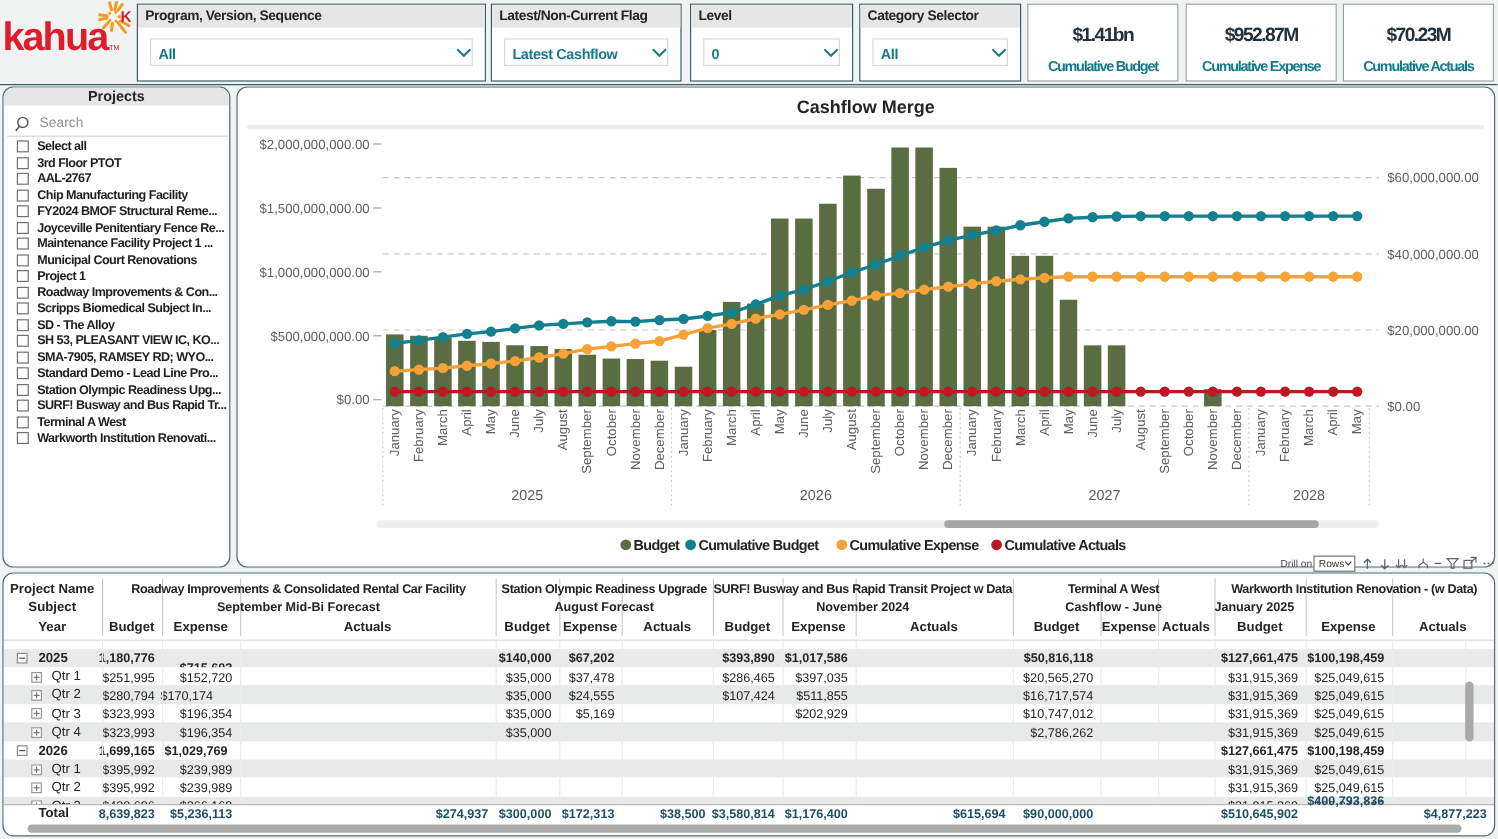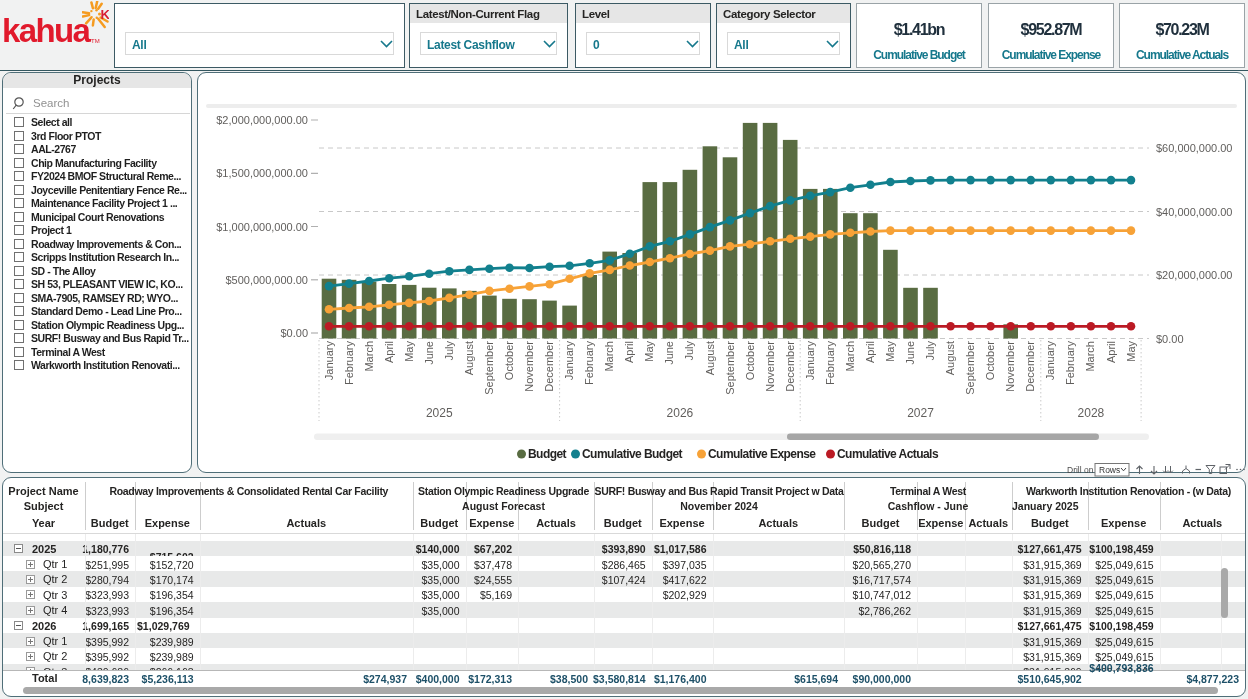--- a/index.html
+++ b/index.html
@@ -26,20 +26,21 @@
     <path d="M16.2 17.7 L22.7 26.0" stroke="#f59b20" stroke-width="2.5" stroke-linecap="round" fill="none"></path>
     <path d="M18.6 16.5 L25.5 20.5" stroke="#f59b20" stroke-width="2.5" stroke-linecap="round" fill="none"></path>
     <circle cx="9.4" cy="10.1" r="1.2" fill="#f59b20"></circle>
     <circle cx="14.5" cy="9.2" r="1.2" fill="#f59b20"></circle>
     <circle cx="14.7" cy="16.7" r="1.2" fill="#f59b20"></circle>
     <circle cx="9.6" cy="16.1" r="1.2" fill="#f59b20"></circle>
     <circle cx="17.5" cy="13.0" r="1.5" fill="#f59b20"></circle>
     <text x="18.5" y="17.5" font-family="Liberation Sans" font-size="13" font-weight="bold" fill="#d71f33">K</text>
   </svg>
 <div class="card fcard" style="left:114px;top:3px;width:291px;height:65px;">
+    <div class="strip" style="height:19px;font-size:11.5px;letter-spacing:-0.35px;padding:3.5px 0 0 6px;">Program, Version, Sequence</div>
     <div class="selbox" style="left:10px;right:10px;top:28px;height:23px;"></div>
     <div class="abs teal" style="left:17px;top:34px;font-size:12px;letter-spacing:-0.3px;">All</div>
     <svg class="abs" style="left:265px;top:36px;" width="13" height="8" viewBox="0 0 13 8">
       <path d="M1 1 L6.5 6.5 L12 1" stroke="#16788c" stroke-width="1.6" fill="none"></path>
     </svg>
   </div>
 <div class="card fcard" style="left:409px;top:3px;width:159px;height:65px;">
     <div class="strip" style="height:19px;font-size:11.5px;letter-spacing:-0.35px;padding:3.5px 0 0 6px;">Latest/Non-Current Flag</div>
     <div class="selbox" style="left:10px;right:10px;top:28px;height:23px;"></div>
     <div class="abs teal" style="left:17px;top:34px;font-size:12px;letter-spacing:-0.3px;">Latest Cashflow</div>
@@ -98,39 +99,40 @@
 <div class="abs" style="left:28px;top:110.5px;font-size:10.5px;letter-spacing:-0.45px;font-weight:bold;color:#1f1f1f;white-space:nowrap;">Joyceville Penitentiary Fence Re...</div>
 <div class="abs" style="left:11px;top:125.0px;width:10px;height:10px;border:1px solid #707070;background:#fff;"></div>
 <div class="abs" style="left:28px;top:124.0px;font-size:10.5px;letter-spacing:-0.45px;font-weight:bold;color:#1f1f1f;white-space:nowrap;">Maintenance Facility Project 1 ...</div>
 <div class="abs" style="left:11px;top:138.5px;width:10px;height:10px;border:1px solid #707070;background:#fff;"></div>
 <div class="abs" style="left:28px;top:137.5px;font-size:10.5px;letter-spacing:-0.45px;font-weight:bold;color:#1f1f1f;white-space:nowrap;">Municipal Court Renovations</div>
 <div class="abs" style="left:11px;top:152.0px;width:10px;height:10px;border:1px solid #707070;background:#fff;"></div>
 <div class="abs" style="left:28px;top:151.0px;font-size:10.5px;letter-spacing:-0.45px;font-weight:bold;color:#1f1f1f;white-space:nowrap;">Project 1</div>
 <div class="abs" style="left:11px;top:165.5px;width:10px;height:10px;border:1px solid #707070;background:#fff;"></div>
 <div class="abs" style="left:28px;top:164.5px;font-size:10.5px;letter-spacing:-0.45px;font-weight:bold;color:#1f1f1f;white-space:nowrap;">Roadway Improvements &amp; Con...</div>
 <div class="abs" style="left:11px;top:179.0px;width:10px;height:10px;border:1px solid #707070;background:#fff;"></div>
-<div class="abs" style="left:28px;top:178.0px;font-size:10.5px;letter-spacing:-0.45px;font-weight:bold;color:#1f1f1f;white-space:nowrap;">Scripps Institution Research In...</div>
+<div class="abs" style="left:28px;top:178.0px;font-size:10.5px;letter-spacing:-0.45px;font-weight:bold;color:#1f1f1f;white-space:nowrap;">Scripps Biomedical Subject In...</div>
 <div class="abs" style="left:11px;top:192.5px;width:10px;height:10px;border:1px solid #707070;background:#fff;"></div>
 <div class="abs" style="left:28px;top:191.5px;font-size:10.5px;letter-spacing:-0.45px;font-weight:bold;color:#1f1f1f;white-space:nowrap;">SD - The Alloy</div>
 <div class="abs" style="left:11px;top:206.0px;width:10px;height:10px;border:1px solid #707070;background:#fff;"></div>
 <div class="abs" style="left:28px;top:205.0px;font-size:10.5px;letter-spacing:-0.45px;font-weight:bold;color:#1f1f1f;white-space:nowrap;">SH 53, PLEASANT VIEW IC, KO...</div>
 <div class="abs" style="left:11px;top:219.5px;width:10px;height:10px;border:1px solid #707070;background:#fff;"></div>
 <div class="abs" style="left:28px;top:218.5px;font-size:10.5px;letter-spacing:-0.45px;font-weight:bold;color:#1f1f1f;white-space:nowrap;">SMA-7905, RAMSEY RD; WYO...</div>
 <div class="abs" style="left:11px;top:233.0px;width:10px;height:10px;border:1px solid #707070;background:#fff;"></div>
 <div class="abs" style="left:28px;top:232.0px;font-size:10.5px;letter-spacing:-0.45px;font-weight:bold;color:#1f1f1f;white-space:nowrap;">Standard Demo - Lead Line Pro...</div>
 <div class="abs" style="left:11px;top:246.5px;width:10px;height:10px;border:1px solid #707070;background:#fff;"></div>
 <div class="abs" style="left:28px;top:245.5px;font-size:10.5px;letter-spacing:-0.45px;font-weight:bold;color:#1f1f1f;white-space:nowrap;">Station Olympic Readiness Upg...</div>
 <div class="abs" style="left:11px;top:260.0px;width:10px;height:10px;border:1px solid #707070;background:#fff;"></div>
 <div class="abs" style="left:28px;top:259.0px;font-size:10.5px;letter-spacing:-0.45px;font-weight:bold;color:#1f1f1f;white-space:nowrap;">SURF! Busway and Bus Rapid Tr...</div>
 <div class="abs" style="left:11px;top:273.5px;width:10px;height:10px;border:1px solid #707070;background:#fff;"></div>
 <div class="abs" style="left:28px;top:272.5px;font-size:10.5px;letter-spacing:-0.45px;font-weight:bold;color:#1f1f1f;white-space:nowrap;">Terminal A West</div>
 <div class="abs" style="left:11px;top:287.0px;width:10px;height:10px;border:1px solid #707070;background:#fff;"></div>
 <div class="abs" style="left:28px;top:286.0px;font-size:10.5px;letter-spacing:-0.45px;font-weight:bold;color:#1f1f1f;white-space:nowrap;">Warkworth Institution Renovati...</div>
 </div>
 <div class="card panel" style="left:197px;top:72px;width:1049px;height:401px;overflow:hidden;">
+<div class="abs" style="left:0;top:7.5px;width:100%;text-align:center;font-size:15px;font-weight:bold;color:#252423;">Cashflow Merge</div>
 <div class="abs" style="left:8px;top:31px;width:1031px;height:4px;border-radius:2px;background:#ededed;"></div>
 <svg class="abs" style="left:0;top:0;" width="1047" height="399" viewBox="0 0 1047 399">
       <line x1="121.0" y1="75" x2="951" y2="75" stroke="#c8c8c8" stroke-width="1" stroke-dasharray="5 4"></line>
       <line x1="121.0" y1="138.5" x2="951" y2="138.5" stroke="#c8c8c8" stroke-width="1" stroke-dasharray="5 4"></line>
       <line x1="121.0" y1="202" x2="951" y2="202" stroke="#c8c8c8" stroke-width="1" stroke-dasharray="5 4"></line>
       <line x1="121.0" y1="265.5" x2="951" y2="265.5" stroke="#c8c8c8" stroke-width="1" stroke-dasharray="5 4"></line>
       <line x1="113" y1="47" x2="120" y2="47" stroke="#b0b0b0" stroke-width="1.2"></line>
       <line x1="113" y1="100.3" x2="120" y2="100.3" stroke="#b0b0b0" stroke-width="1.2"></line>
       <line x1="113" y1="153.5" x2="120" y2="153.5" stroke="#b0b0b0" stroke-width="1.2"></line>
       <line x1="113" y1="206.8" x2="120" y2="206.8" stroke="#b0b0b0" stroke-width="1.2"></line>
@@ -394,20 +396,21 @@
 <div class="abs" style="left:841.0px;top:4px;width:1px;height:48px;background:#cdcdcd;"></div>
 <div class="abs" style="left:914.0px;top:4px;width:1px;height:48px;background:#cdcdcd;"></div>
 <div class="abs" style="left:961.5px;top:4px;width:1px;height:48px;background:#cdcdcd;"></div>
 <div class="abs" style="left:1009.0px;top:4px;width:1px;height:48px;background:#cdcdcd;"></div>
 <div class="abs" style="left:1084.7px;top:4px;width:1px;height:48px;background:#cdcdcd;"></div>
 <div class="abs" style="left:1156.6px;top:4px;width:1px;height:48px;background:#cdcdcd;"></div>
 <div class="abs" style="left:0;top:7px;width:81px;text-align:center;font-weight:bold;font-size:11px;color:#252423;">Project Name</div>
 <div class="abs" style="left:0;top:22px;width:81px;text-align:center;font-weight:bold;font-size:11px;color:#252423;">Subject</div>
 <div class="abs" style="left:0;top:39px;width:81px;text-align:center;font-weight:bold;font-size:11px;color:#252423;">Year</div>
 <div class="abs" style="left:81.5px;top:7px;width:328.5px;text-align:center;font-weight:bold;font-size:10.5px;letter-spacing:-0.3px;color:#252423;white-space:nowrap;overflow:hidden;">Roadway Improvements &amp; Consolidated Rental Car Facility</div>
+<div class="abs" style="left:81.5px;top:22px;width:328.5px;text-align:center;font-weight:bold;font-size:10.5px;color:#252423;">September Mid-Bi Forecast</div>
 <div class="abs" style="left:410.0px;top:7px;width:181.0px;text-align:center;font-weight:bold;font-size:10.5px;letter-spacing:-0.3px;color:#252423;white-space:nowrap;overflow:hidden;">Station Olympic Readiness Upgrade</div>
 <div class="abs" style="left:410.0px;top:22px;width:181.0px;text-align:center;font-weight:bold;font-size:10.5px;color:#252423;">August Forecast</div>
 <div class="abs" style="left:591.0px;top:7px;width:250.0px;text-align:center;font-weight:bold;font-size:10.5px;letter-spacing:-0.3px;color:#252423;white-space:nowrap;overflow:hidden;">SURF! Busway and Bus Rapid Transit Project w Data</div>
 <div class="abs" style="left:591.0px;top:22px;width:250.0px;text-align:center;font-weight:bold;font-size:10.5px;color:#252423;">November 2024</div>
 <div class="abs" style="left:841.0px;top:7px;width:168.0px;text-align:center;font-weight:bold;font-size:10.5px;letter-spacing:-0.3px;color:#252423;white-space:nowrap;overflow:hidden;">Terminal A West</div>
 <div class="abs" style="left:841.0px;top:22px;width:168.0px;text-align:center;font-weight:bold;font-size:10.5px;color:#252423;">Cashflow - June</div>
 <div class="abs" style="left:1009.0px;top:7px;width:233.0px;text-align:center;font-weight:bold;font-size:10.5px;letter-spacing:-0.3px;color:#252423;white-space:nowrap;overflow:hidden;">Warkworth Institution Renovation - (w Data)</div>
 <div class="abs" style="left:1009.0px;top:22px;width:233.0px;text-align:left;font-weight:bold;font-size:10.5px;color:#252423;">January 2025</div>
 <div class="abs" style="left:81.5px;top:39px;width:50.5px;text-align:center;font-weight:bold;font-size:11px;color:#252423;">Budget</div>
 <div class="abs" style="left:132.0px;top:39px;width:64.6px;text-align:center;font-weight:bold;font-size:11px;color:#252423;">Expense</div>
@@ -492,34 +495,34 @@
       <div class="abs" style="right:6px;top:2.5px;white-space:nowrap;">$25,049,615</div>
     </div>
 <div class="abs" style="left:0;top:93.4px;width:1244px;height:15.4px;background:#e8e9e9;"></div>
 <div class="abs" style="left:23px;top:96.9px;width:9px;height:9px;border:1px solid #9a9a9a;background:#fff;"></div>
 <div class="abs" style="left:25px;top:100.9px;width:5px;height:1px;background:#777;"></div>
 <div class="abs" style="left:27px;top:98.9px;width:1px;height:5px;background:#777;"></div>
 <div class="abs" style="left:40px;top:95.4px;font-size:11px;color:#252423;">Qtr 2</div>
 <div class="abs" style="left:81.5px;top:93.4px;width:50.5px;height:15.4px;color:#252423;">
       <div class="abs" style="right:6px;top:2.5px;white-space:nowrap;">$280,794</div>
     </div>
-<div class="abs" style="left:132.0px;top:93.4px;width:64.6px;height:15.4px;color:#252423;">
+<div class="abs" style="left:116px;top:93.4px;width:64.6px;height:15.4px;color:#252423;">
       <div class="abs" style="right:6px;top:2.5px;white-space:nowrap;">$170,174</div>
     </div>
 <div class="abs" style="left:410.0px;top:93.4px;width:52.5px;height:15.4px;color:#252423;">
       <div class="abs" style="right:6px;top:2.5px;white-space:nowrap;">$35,000</div>
     </div>
 <div class="abs" style="left:462.5px;top:93.4px;width:52.5px;height:15.4px;color:#252423;">
       <div class="abs" style="right:6px;top:2.5px;white-space:nowrap;">$24,555</div>
     </div>
 <div class="abs" style="left:591.0px;top:93.4px;width:57.6px;height:15.4px;color:#252423;">
       <div class="abs" style="right:6px;top:2.5px;white-space:nowrap;">$107,424</div>
     </div>
 <div class="abs" style="left:648.6px;top:93.4px;width:60.9px;height:15.4px;color:#252423;">
-      <div class="abs" style="right:6px;top:2.5px;white-space:nowrap;">$417,622</div>
+      <div class="abs" style="right:6px;top:2.5px;white-space:nowrap;">$511,855</div>
     </div>
 <div class="abs" style="left:841.0px;top:93.4px;width:73.0px;height:15.4px;color:#252423;">
       <div class="abs" style="right:6px;top:2.5px;white-space:nowrap;">$16,717,574</div>
     </div>
 <div class="abs" style="left:1009.0px;top:93.4px;width:75.7px;height:15.4px;color:#252423;">
       <div class="abs" style="right:6px;top:2.5px;white-space:nowrap;">$31,915,369</div>
     </div>
 <div class="abs" style="left:1084.7px;top:93.4px;width:71.9px;height:15.4px;color:#252423;">
       <div class="abs" style="right:6px;top:2.5px;white-space:nowrap;">$25,049,615</div>
     </div>
@@ -666,21 +669,21 @@
 <div class="abs" style="left:81.5px;top:193.0px;width:50.5px;height:15px;font-weight:bold;color:#1d5068;">
       <div class="abs" style="right:6px;top:1.5px;white-space:nowrap;">8,639,823</div>
     </div>
 <div class="abs" style="left:132.0px;top:193.0px;width:64.6px;height:15px;font-weight:bold;color:#1d5068;">
       <div class="abs" style="right:6px;top:1.5px;white-space:nowrap;">$5,236,113</div>
     </div>
 <div class="abs" style="left:196.6px;top:193.0px;width:213.4px;height:15px;font-weight:bold;color:#1d5068;">
       <div class="abs" style="right:6px;top:1.5px;white-space:nowrap;">$274,937</div>
     </div>
 <div class="abs" style="left:410.0px;top:193.0px;width:52.5px;height:15px;font-weight:bold;color:#1d5068;">
-      <div class="abs" style="right:6px;top:1.5px;white-space:nowrap;">$400,000</div>
+      <div class="abs" style="right:6px;top:1.5px;white-space:nowrap;">$300,000</div>
     </div>
 <div class="abs" style="left:462.5px;top:193.0px;width:52.5px;height:15px;font-weight:bold;color:#1d5068;">
       <div class="abs" style="right:6px;top:1.5px;white-space:nowrap;">$172,313</div>
     </div>
 <div class="abs" style="left:515.0px;top:193.0px;width:76.0px;height:15px;font-weight:bold;color:#1d5068;">
       <div class="abs" style="right:6px;top:1.5px;white-space:nowrap;">$38,500</div>
     </div>
 <div class="abs" style="left:591.0px;top:193.0px;width:57.6px;height:15px;font-weight:bold;color:#1d5068;">
       <div class="abs" style="right:6px;top:1.5px;white-space:nowrap;">$3,580,814</div>
     </div>

